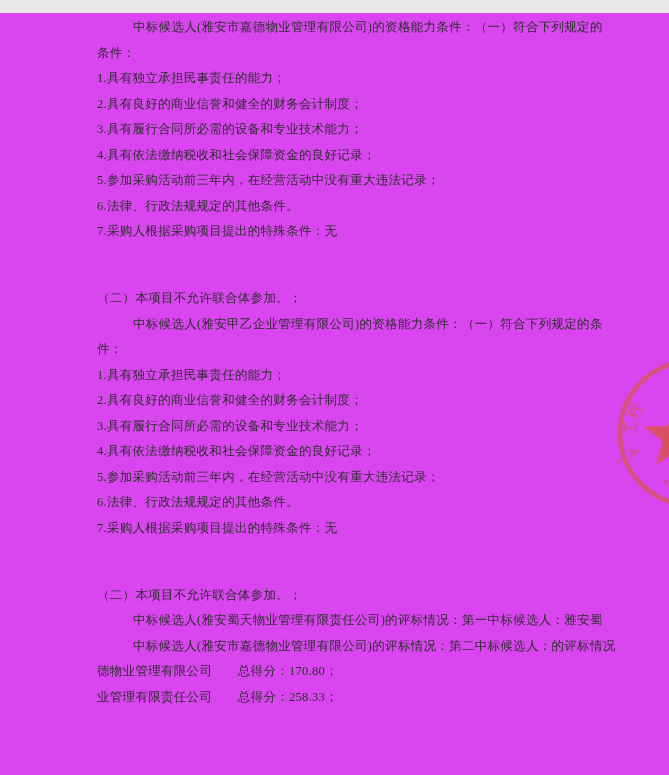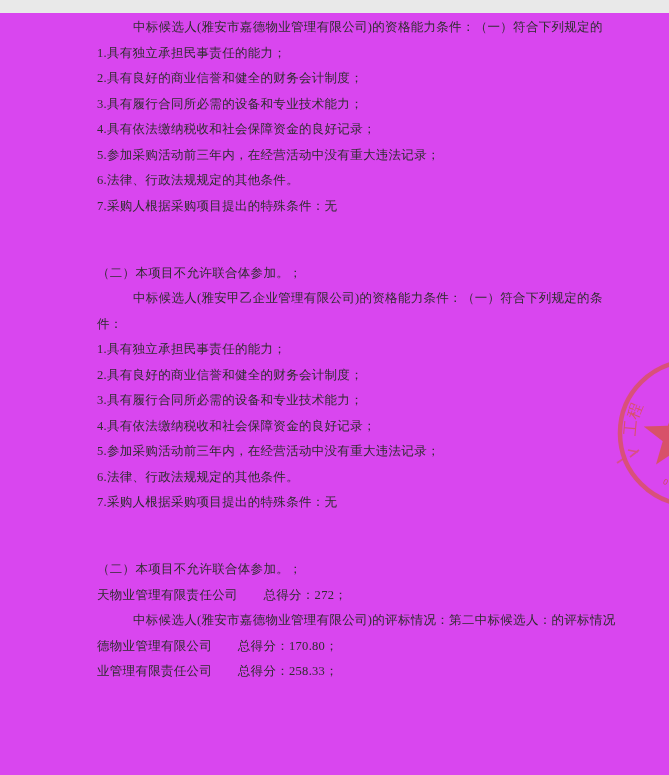--- a/index.html
+++ b/index.html
@@ -35,41 +35,42 @@
   }
   .seal svg{display:block;}
 </style>
 </head>
 <body>
 
 <div class="page">
 
   <div class="text-block" id="lines">
       <div class="line indent">中标候选人(雅安市嘉德物业管理有限公司)的资格能力条件：（一）符合下列规定的</div>
+      <div class="line flush">条件：</div>
       <div class="line flush">1.具有独立承担民事责任的能力；</div>
       <div class="line flush">2.具有良好的商业信誉和健全的财务会计制度；</div>
       <div class="line flush">3.具有履行合同所必需的设备和专业技术能力；</div>
       <div class="line flush">4.具有依法缴纳税收和社会保障资金的良好记录；</div>
       <div class="line flush">5.参加采购活动前三年内，在经营活动中没有重大违法记录；</div>
       <div class="line flush">6.法律、行政法规规定的其他条件。</div>
       <div class="line flush">7.采购人根据采购项目提出的特殊条件：无</div>
       <div class="line gap"></div>
       <div class="line flush">（二）本项目不允许联合体参加。；</div>
       <div class="line indent">中标候选人(雅安甲乙企业管理有限公司)的资格能力条件：（一）符合下列规定的条</div>
       <div class="line flush">件：</div>
       <div class="line flush">1.具有独立承担民事责任的能力；</div>
       <div class="line flush">2.具有良好的商业信誉和健全的财务会计制度；</div>
       <div class="line flush">3.具有履行合同所必需的设备和专业技术能力；</div>
       <div class="line flush">4.具有依法缴纳税收和社会保障资金的良好记录；</div>
       <div class="line flush">5.参加采购活动前三年内，在经营活动中没有重大违法记录；</div>
       <div class="line flush">6.法律、行政法规规定的其他条件。</div>
       <div class="line flush">7.采购人根据采购项目提出的特殊条件：无</div>
       <div class="line gap"></div>
       <div class="line flush">（二）本项目不允许联合体参加。；</div>
-      <div class="line flush">天物业管理有限责任公司　　总得分：272；</div>
+      <div class="line indent">中标候选人(雅安蜀天物业管理有限责任公司)的评标情况：第一中标候选人：雅安蜀</div>
       <div class="line indent">中标候选人(雅安市嘉德物业管理有限公司)的评标情况：第二中标候选人：的评标情况</div>
       <div class="line flush">德物业管理有限公司　　总得分：170.80；</div>
       <div class="line flush">业管理有限责任公司　　总得分：258.33；</div>
     </div>
 
   <div class="seal">
     <svg width="175" height="165" viewBox="0 0 175 165">
       <defs>
         <path id="arcTop" d="M 35 97 A 56 56 0 0 1 116 30"></path>
         <path id="arcBot" d="M 55 126 A 58 58 0 0 0 125 122"></path>

